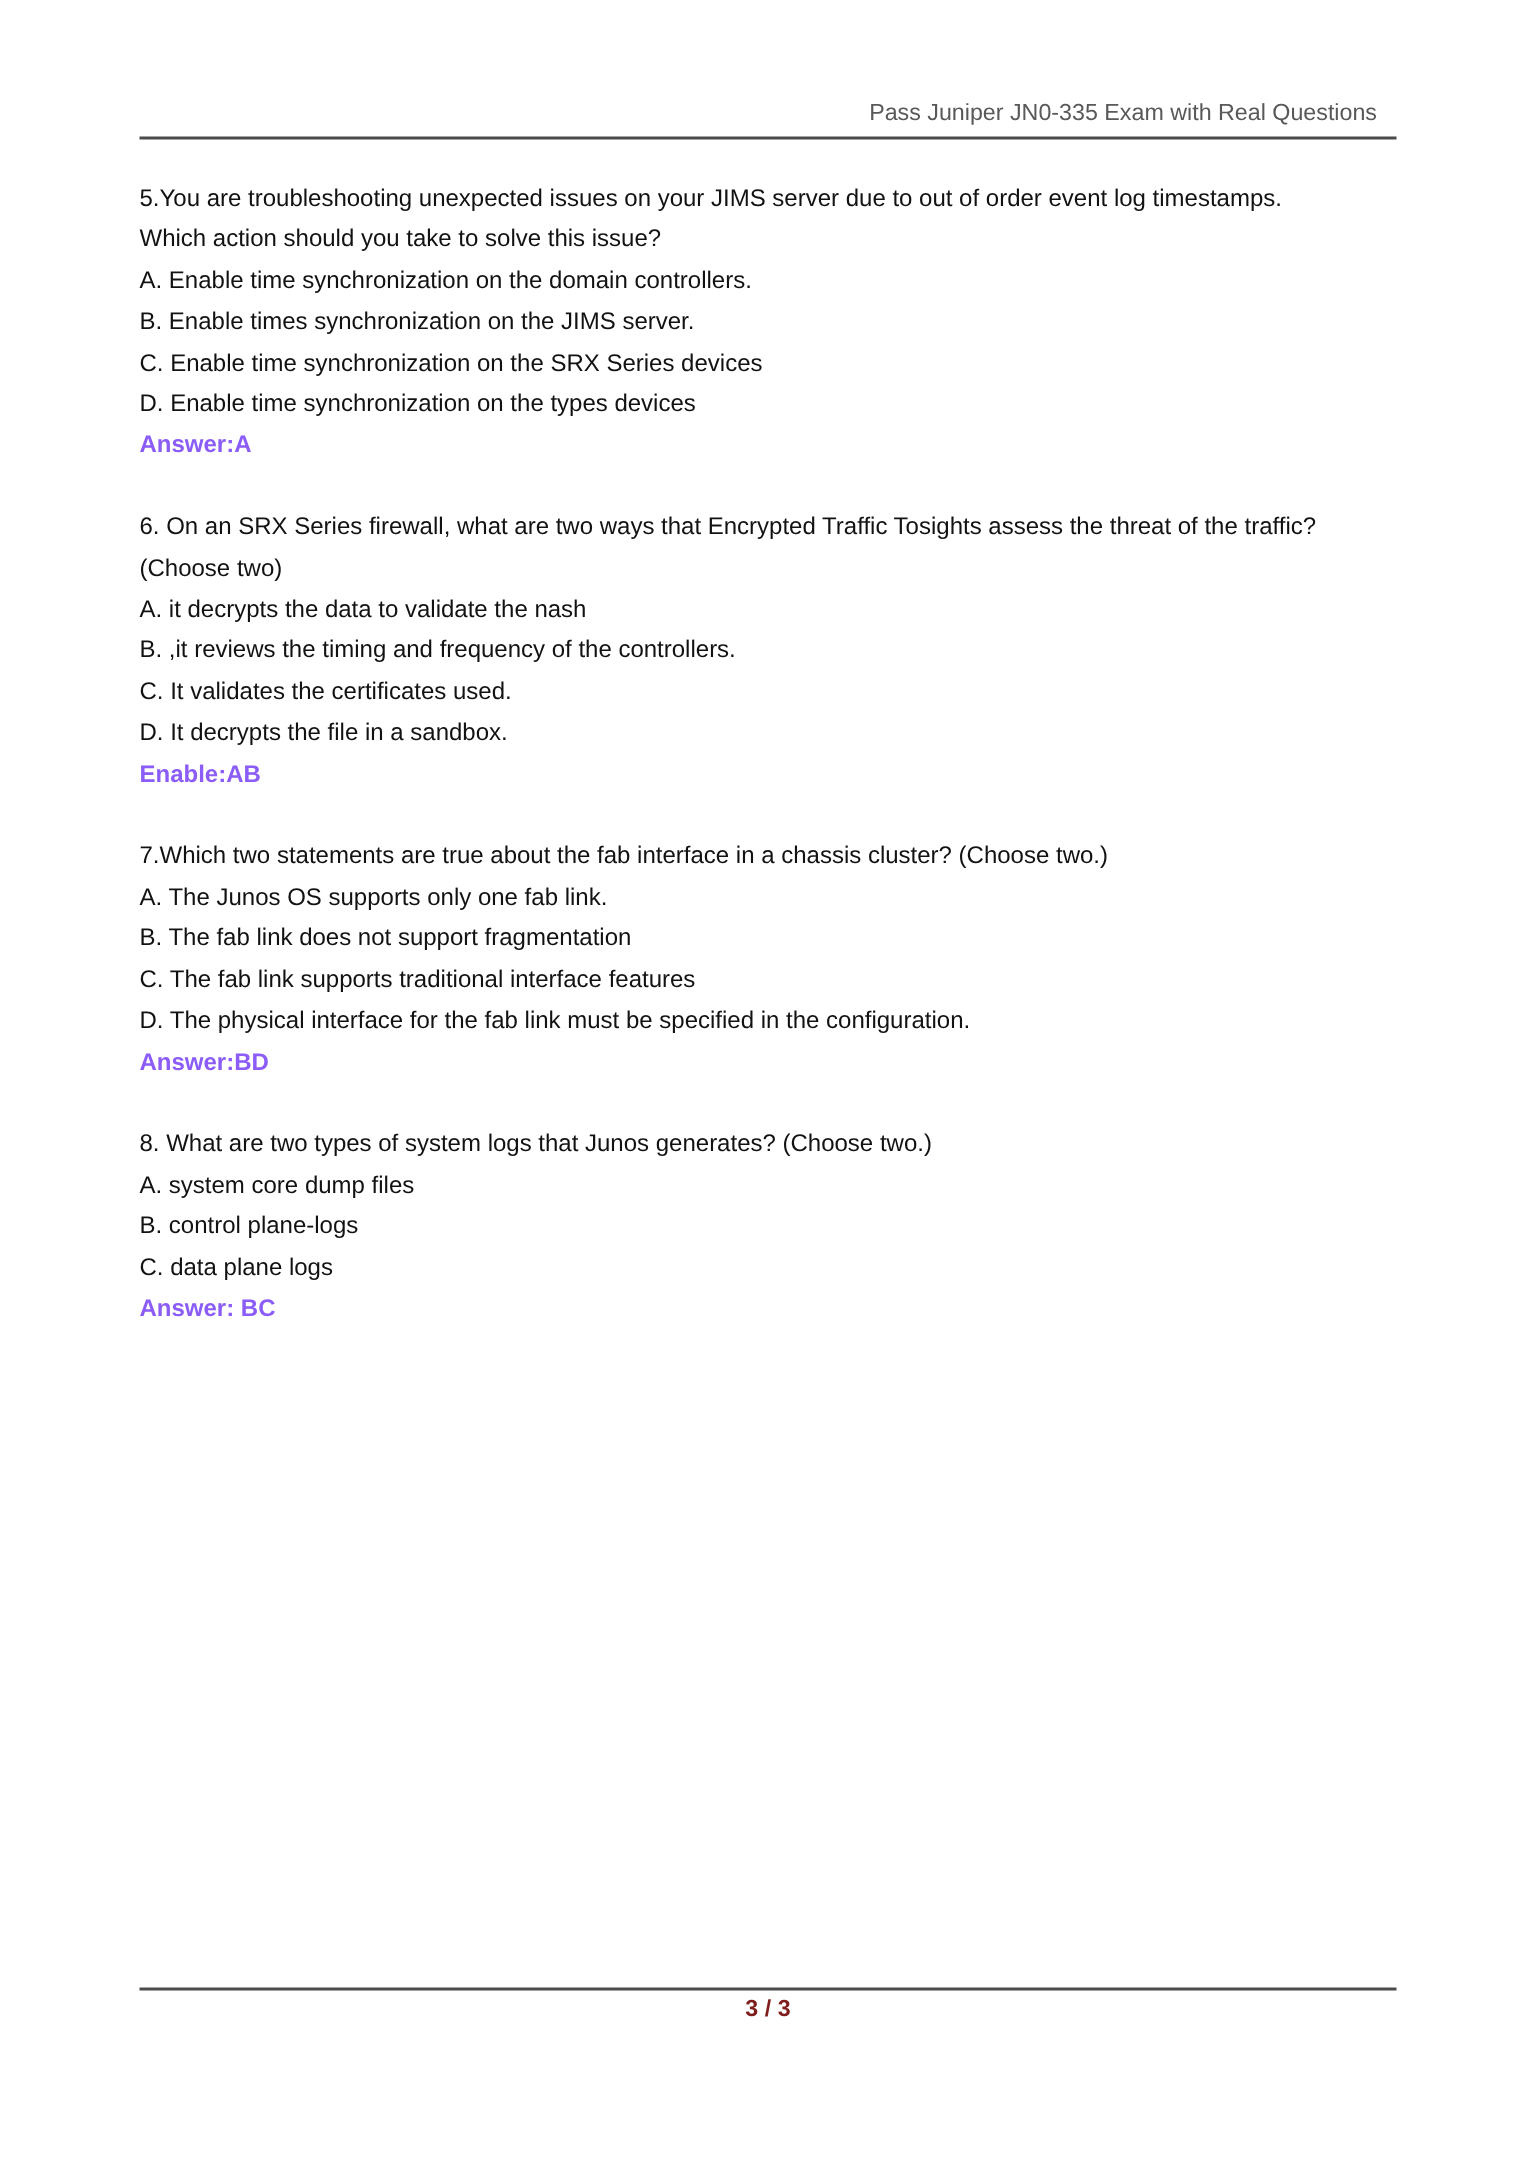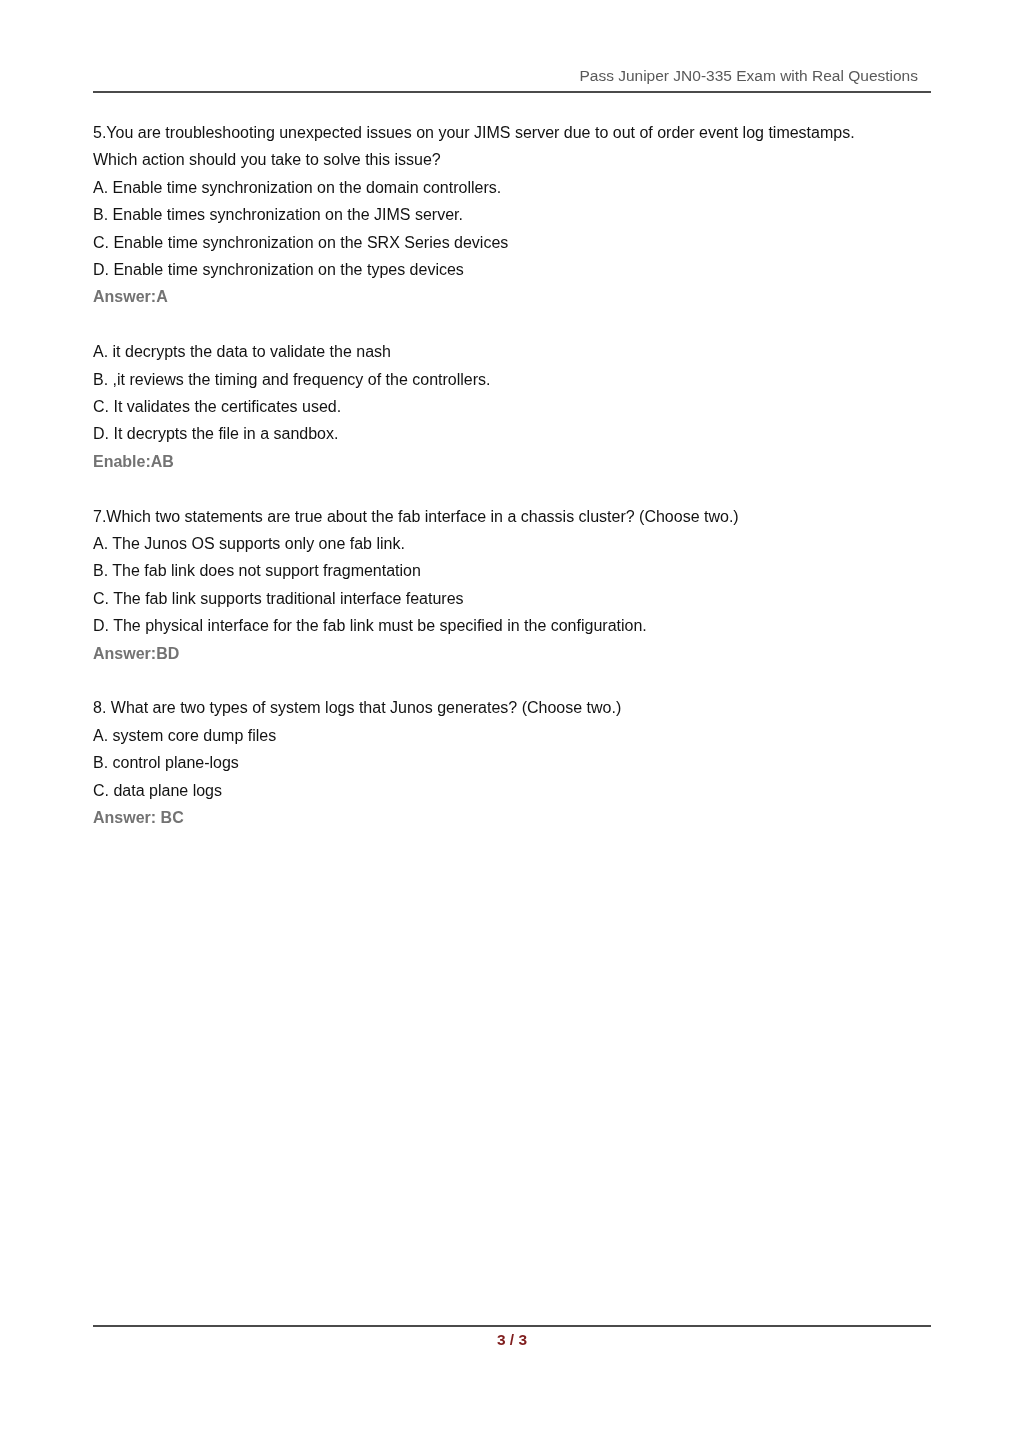--- a/index.html
+++ b/index.html
@@ -41,21 +41,21 @@
     color: #121212;
   }
   .question {
     margin: 0 0 27.4px 0;
   }
   .line {
     white-space: normal;
   }
   .answer {
     font-weight: bold;
-    color: #737373;
+    color: #8b5cf6;
   }
   .footer {
     position: absolute;
     left: 93px;
     right: 93px;
     top: 1325px;
     border-top: 2px solid #4b4b4b;
   }
   .footer-page {
     text-align: center;
@@ -81,20 +81,21 @@
       <div class="line">5.You are troubleshooting unexpected issues on your JIMS server due to out of order event log timestamps.</div>
       <div class="line">Which action should you take to solve this issue?</div>
       <div class="line">A. Enable time synchronization on the domain controllers.</div>
       <div class="line">B. Enable times synchronization on the JIMS server.</div>
       <div class="line">C. Enable time synchronization on the SRX Series devices</div>
       <div class="line">D. Enable time synchronization on the types devices</div>
       <div class="line answer">Answer:A</div>
     </section>
 
     <section class="question">
+      <div class="line">6. On an SRX Series firewall, what are two ways that Encrypted Traffic Tosights assess the threat of the traffic? (Choose two)</div>
       <div class="line">A. it decrypts the data to validate the nash</div>
       <div class="line">B. ,it reviews the timing and frequency of the controllers.</div>
       <div class="line">C. It validates the certificates used.</div>
       <div class="line">D. It decrypts the file in a sandbox.</div>
       <div class="line answer">Enable:AB</div>
     </section>
 
     <section class="question">
       <div class="line">7.Which two statements are true about the fab interface in a chassis cluster? (Choose two.)</div>
       <div class="line">A. The Junos OS supports only one fab link.</div>

